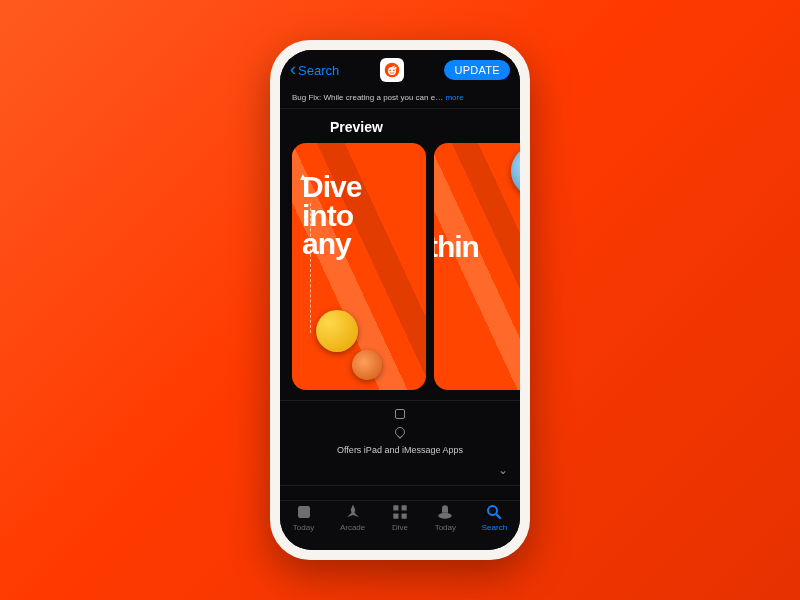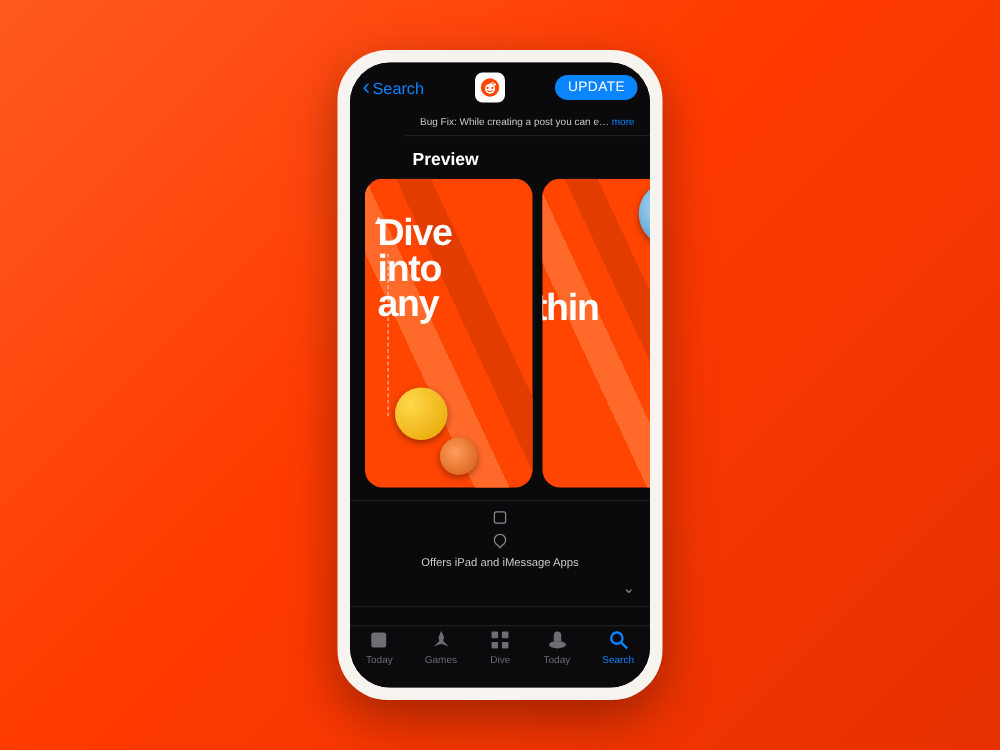--- a/index.html
+++ b/index.html
@@ -53,21 +53,20 @@
     padding: 4px 10px; border-radius: 12px;
     letter-spacing: 0.3px;
   }
 
   
   .notes-line {
     font-size: 8px; color: #c9c9cb;
     padding: 3px 12px 6px;
     white-space: nowrap; overflow: hidden;
     border-bottom: 0.5px solid #1e1e20;
-    margin-left: 44px;
   }
   .notes-line .more { color: #0a84ff; }
 
   
   .preview-label {
     font-size: 14px; font-weight: 700; color: #fff;
     padding: 10px 12px 8px;
     margin-left: 38px;
   }
   .preview-row {
@@ -212,21 +211,21 @@
       <div class="tab">
         <svg viewBox="0 0 24 24" fill="currentColor">
             <rect x="4" y="4" width="16" height="16" rx="3"></rect>
           </svg>
         <span>Today</span>
       </div>
       <div class="tab">
         <svg viewBox="0 0 24 24" fill="currentColor">
             <path d="M12 2l3 7-1 4 6 6-8-3-8 3 6-6-1-4z"></path>
           </svg>
-        <span>Games</span>
+        <span>Arcade</span>
       </div>
       <div class="tab">
         <svg viewBox="0 0 24 24" fill="currentColor">
             <rect x="3" y="3" width="7" height="7" rx="1"></rect>
             <rect x="14" y="3" width="7" height="7" rx="1"></rect>
             <rect x="3" y="14" width="7" height="7" rx="1"></rect>
             <rect x="14" y="14" width="7" height="7" rx="1"></rect>
           </svg>
         <span>Dive</span>
       </div>

